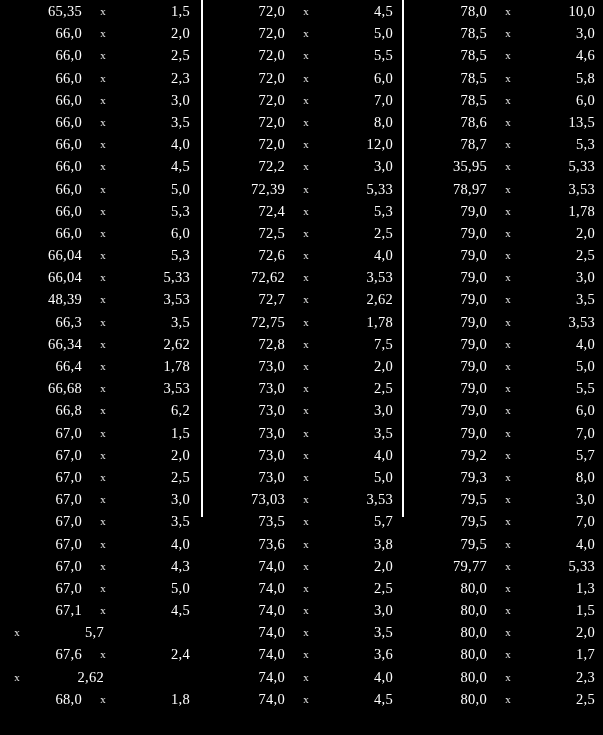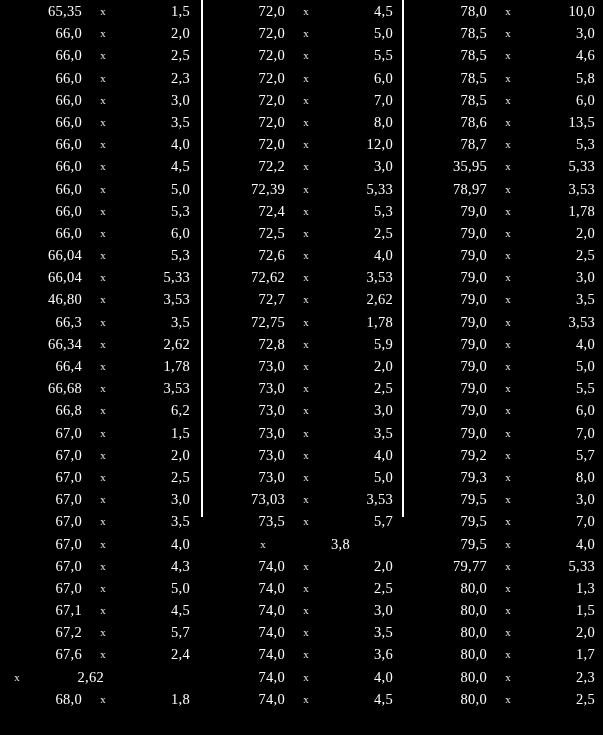--- a/index.html
+++ b/index.html
@@ -129,21 +129,21 @@
         <span class="cell-left">66,04</span>
         <span class="cell-op">x</span>
         <span class="cell-right">5,3</span>
       </div>
       <div class="row">
         <span class="cell-left">66,04</span>
         <span class="cell-op">x</span>
         <span class="cell-right">5,33</span>
       </div>
       <div class="row">
-        <span class="cell-left">46,80</span>
+        <span class="cell-left">48,39</span>
         <span class="cell-op">x</span>
         <span class="cell-right">3,53</span>
       </div>
       <div class="row">
         <span class="cell-left">66,3</span>
         <span class="cell-op">x</span>
         <span class="cell-right">3,5</span>
       </div>
       <div class="row">
         <span class="cell-left">66,34</span>
@@ -204,21 +204,20 @@
         <span class="cell-left">67,0</span>
         <span class="cell-op">x</span>
         <span class="cell-right">5,0</span>
       </div>
       <div class="row">
         <span class="cell-left">67,1</span>
         <span class="cell-op">x</span>
         <span class="cell-right">4,5</span>
       </div>
       <div class="row">
-        <span class="cell-left">67,2</span>
         <span class="cell-op">x</span>
         <span class="cell-right">5,7</span>
       </div>
       <div class="row">
         <span class="cell-left">67,6</span>
         <span class="cell-op">x</span>
         <span class="cell-right">2,4</span>
       </div>
       <div class="row">
         <span class="cell-op">x</span>
@@ -302,21 +301,21 @@
         <span class="cell-right">2,62</span>
       </div>
       <div class="row">
         <span class="cell-left">72,75</span>
         <span class="cell-op">x</span>
         <span class="cell-right">1,78</span>
       </div>
       <div class="row">
         <span class="cell-left">72,8</span>
         <span class="cell-op">x</span>
-        <span class="cell-right">5,9</span>
+        <span class="cell-right">7,5</span>
       </div>
       <div class="row">
         <span class="cell-left">73,0</span>
         <span class="cell-op">x</span>
         <span class="cell-right">2,0</span>
       </div>
       <div class="row">
         <span class="cell-left">73,0</span>
         <span class="cell-op">x</span>
         <span class="cell-right">2,5</span>
@@ -345,20 +344,21 @@
         <span class="cell-left">73,03</span>
         <span class="cell-op">x</span>
         <span class="cell-right">3,53</span>
       </div>
       <div class="row">
         <span class="cell-left">73,5</span>
         <span class="cell-op">x</span>
         <span class="cell-right">5,7</span>
       </div>
       <div class="row">
+        <span class="cell-left">73,6</span>
         <span class="cell-op">x</span>
         <span class="cell-right">3,8</span>
       </div>
       <div class="row">
         <span class="cell-left">74,0</span>
         <span class="cell-op">x</span>
         <span class="cell-right">2,0</span>
       </div>
       <div class="row">
         <span class="cell-left">74,0</span>

